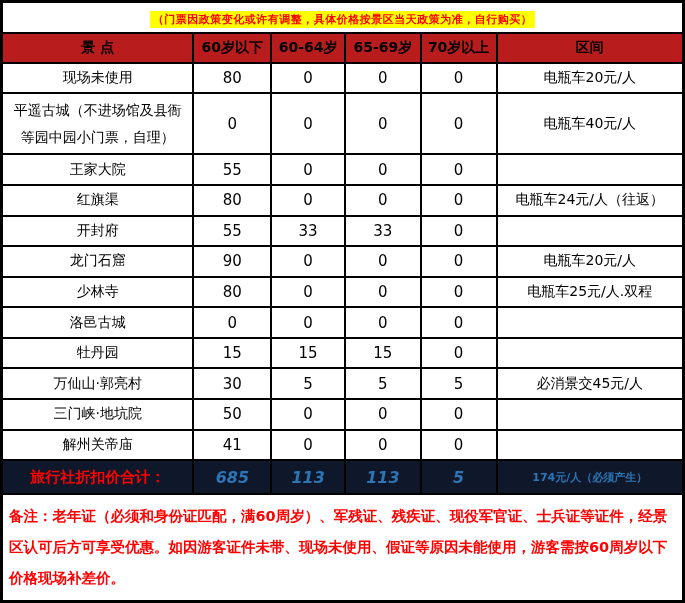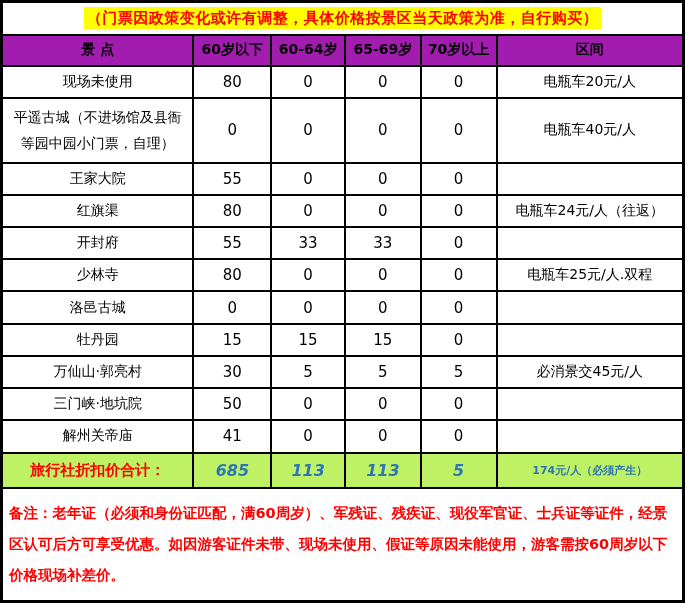--- a/index.html
+++ b/index.html
@@ -14,31 +14,31 @@
     background: #ffffff;
   }
   td, th { border: 2px solid #000; padding: 0 2px; overflow: hidden; box-sizing: border-box; }
 
   
   tr.title-row td { height: 30px; text-align: center; border-bottom: 2px solid #000; }
   .title-highlight {
     background: #FFFF00;
     color: #FF0000;
     font-weight: bold;
-    font-size: 15px;
+    font-size: 11px;
     padding: 2px 3px;
     letter-spacing: 0.5px;
     white-space: nowrap;
     text-align: center;
   }
 
   
   tr.header-row th {
     height: 28px;
-    background: #a21caf;
+    background: #b91c1c;
     color: #000;
     font-weight: bold;
     font-size: 14px;
     text-align: center;
   }
 
   
   tr.body-row td {
     height: 29px;
     text-align: center;
@@ -46,21 +46,21 @@
     color: #000;
     background: #ffffff;
   }
   tr.body-row td.num { font-size: 15px; }
   tr.body-row.tall td { height: 58px; }
   tr.body-row.tall td.spot { line-height: 1.9; padding: 0 4px; text-align: center; }
 
   
   tr.total-row td {
     height: 32px;
-    background: #bef264;
+    background: #0f172a;
     text-align: center;
     font-weight: bold;
   }
   tr.total-row td.total-label { color: #FF0000; font-size: 15px; }
   tr.total-row td.total-num { color: #2E75B6; font-size: 16px; font-style: italic; }
   tr.total-row td.total-region { color: #2E75B6; font-size: 11px; }
 
   
   tr.note-row td {
     height: 74px;
@@ -143,20 +143,28 @@
 
   <tr class="body-row">
     <td class="spot">开封府</td>
     <td class="num">55</td>
     <td class="num">33</td>
     <td class="num">33</td>
     <td class="num">0</td>
     <td class="region"></td>
   </tr>
 
+  <tr class="body-row">
+    <td class="spot">龙门石窟</td>
+    <td class="num">90</td>
+    <td class="num">0</td>
+    <td class="num">0</td>
+    <td class="num">0</td>
+    <td class="region">电瓶车20元/人</td>
+  </tr>
 
   <tr class="body-row">
     <td class="spot">少林寺</td>
     <td class="num">80</td>
     <td class="num">0</td>
     <td class="num">0</td>
     <td class="num">0</td>
     <td class="region">电瓶车25元/人.双程</td>
   </tr>
 

